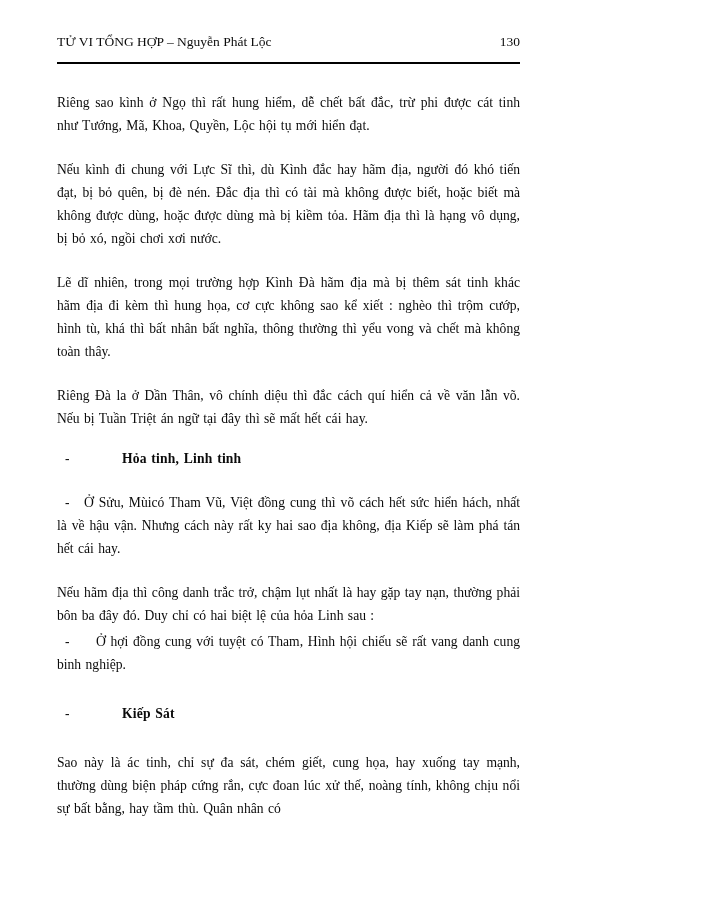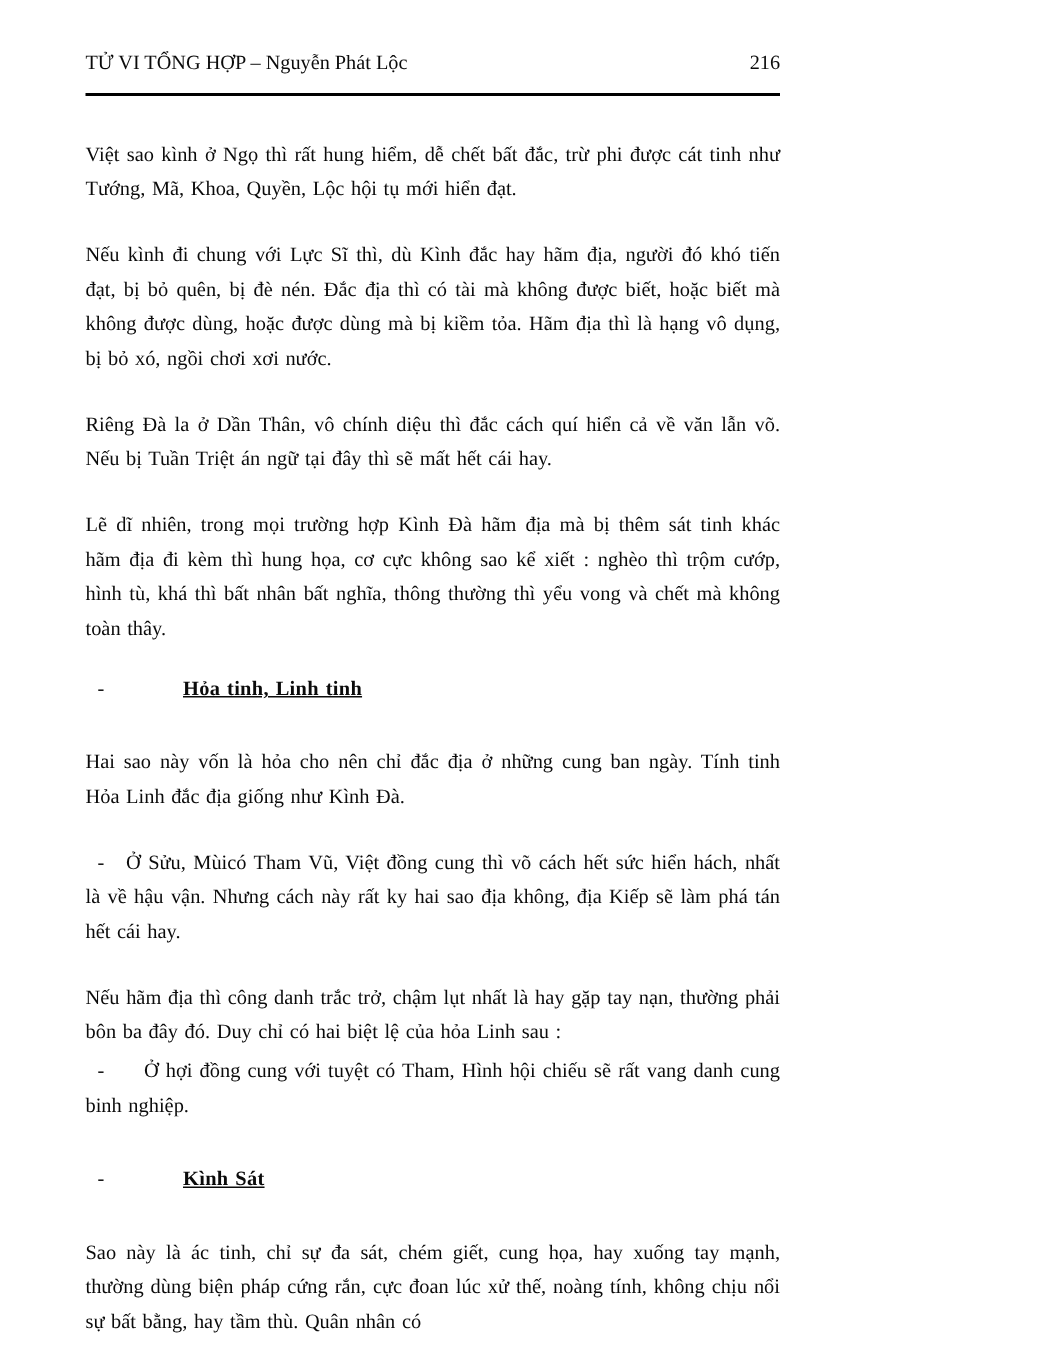--- a/index.html
+++ b/index.html
@@ -48,55 +48,53 @@
     display: inline-block;
     box-sizing: border-box;
     padding-left: 8px;
   }
   .dash-heading { width: 65px; }
   .dash-b1 { width: 27px; }
   .dash-b2 { width: 39px; }
 
   .heading-text {
     font-weight: bold;
-    text-decoration: underline;
     letter-spacing: 0.2px;
   }
 </style>
 </head>
 <body>
 
 <div class="page">
 
   <div class="running-header">
     <span>TỬ VI TỔNG HỢP – Nguyễn Phát Lộc</span>
-    <span>216</span>
+    <span>130</span>
   </div>
 
   <hr class="header-rule">
 
   <div class="body-text">
 
-    <p class="mt-first">Việt sao kình ở Ngọ thì rất hung hiểm, dễ chết bất đắc, trừ phi được cát tinh như Tướng, Mã, Khoa, Quyền, Lộc hội tụ mới hiển đạt.</p>
+    <p class="mt-first">Riêng sao kình ở Ngọ thì rất hung hiểm, dễ chết bất đắc, trừ phi được cát tinh như Tướng, Mã, Khoa, Quyền, Lộc hội tụ mới hiển đạt.</p>
 
     <p class="mt-md">Nếu kình đi chung với Lực Sĩ thì, dù Kình đắc hay hãm địa, người đó khó tiến đạt, bị bỏ quên, bị đè nén. Đắc địa thì có tài mà không được biết, hoặc biết mà không được dùng, hoặc được dùng mà bị kiềm tỏa. Hãm địa thì là hạng vô dụng, bị bỏ xó, ngồi chơi xơi nước.</p>
 
+    <p class="mt-md">Lẽ dĩ nhiên, trong mọi trường hợp Kình Đà hãm địa mà bị thêm sát tinh khác hãm địa đi kèm thì hung họa, cơ cực không sao kể xiết : nghèo thì trộm cướp, hình tù, khá thì bất nhân bất nghĩa, thông thường thì yểu vong và chết mà không toàn thây.</p>
+
     <p class="mt-md">Riêng Đà la ở Dần Thân, vô chính diệu thì đắc cách quí hiển cả về văn lẫn võ. Nếu bị Tuần Triệt án ngữ tại đây thì sẽ mất hết cái hay.</p>
-
-    <p class="mt-md">Lẽ dĩ nhiên, trong mọi trường hợp Kình Đà hãm địa mà bị thêm sát tinh khác hãm địa đi kèm thì hung họa, cơ cực không sao kể xiết : nghèo thì trộm cướp, hình tù, khá thì bất nhân bất nghĩa, thông thường thì yểu vong và chết mà không toàn thây.</p>
 
     <p class="mt-sm"><span class="dash dash-heading">-</span><span class="heading-text">Hỏa tinh, Linh tinh</span></p>
 
-    <p class="mt-lg">Hai sao này vốn là hỏa cho nên chỉ đắc địa ở những cung ban ngày. Tính tinh Hỏa Linh đắc địa giống như Kình Đà.</p>
 
 
     <p class="mt-md"><span class="dash dash-b1">-</span><span>Ở Sửu, Mùicó Tham Vũ, Việt đồng cung thì võ cách hết sức hiển hách, nhất là về hậu vận. Nhưng cách này rất ky hai sao địa không, địa Kiếp sẽ làm phá tán hết cái hay.</span></p>
 
     <p class="mt-md">Nếu hãm địa thì công danh trắc trở, chậm lụt nhất là hay gặp tay nạn, thường phải bôn ba đây đó. Duy chỉ có hai biệt lệ của hỏa Linh sau :</p>
 
     <p class="mt-xs"><span class="dash dash-b2">-</span><span>Ở hợi đồng cung với tuyệt có Tham, Hình hội chiếu sẽ rất vang danh cung binh nghiệp.</span></p>
 
-    <p class="mt-lg"><span class="dash dash-heading">-</span><span class="heading-text">Kình Sát</span></p>
+    <p class="mt-lg"><span class="dash dash-heading">-</span><span class="heading-text">Kiếp Sát</span></p>
 
     <p class="mt-lg">Sao này là ác tinh, chỉ sự đa sát, chém giết, cung họa, hay xuống tay mạnh, thường dùng biện pháp cứng rắn, cực đoan lúc xử thế, noàng tính, không chịu nổi sự bất bằng, hay tầm thù. Quân nhân có</p>
 
   </div>
 </div>
 
 </body></html>

